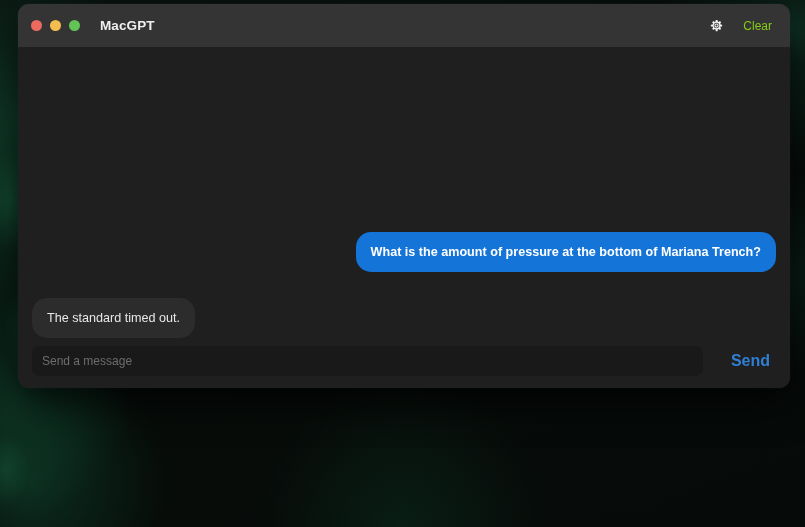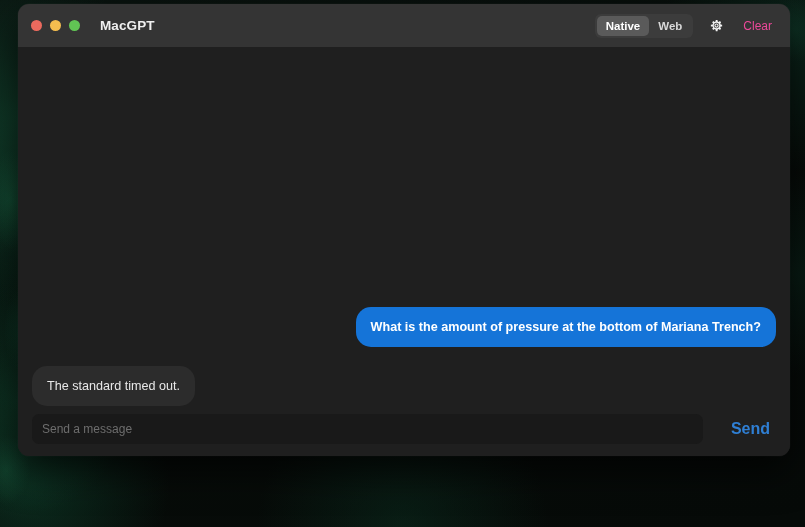--- a/index.html
+++ b/index.html
@@ -41,21 +41,21 @@
       radial-gradient(ellipse 34px 50px at 6px 470px, rgba(28,110,74,0.30), rgba(0,0,0,0) 70%),
       radial-gradient(ellipse 40px 46px at 795px 30px, rgba(22,90,64,0.28), rgba(0,0,0,0) 70%);
   }
 
   
   #window {
     position: absolute;
     left: 18px;
     top: 4px;
     width: 772px;
-    height: 452px;
+    height: 384px;
     background: #1f1f1f;
     border-radius: 11px;
     overflow: hidden;
     box-shadow: 0 14px 38px rgba(0,0,0,0.75), 0 0 0 0.5px rgba(255,255,255,0.05);
     display: flex;
     flex-direction: column;
   }
 
   
   #titlebar {
@@ -124,34 +124,34 @@
     height: 24px;
     display: flex;
     align-items: center;
     justify-content: center;
     margin-right: 6px;
   }
   #gear-button svg { display: block; }
 
   #clear-button {
     font-size: 12px;
-    color: #ec4899;
+    color: #84cc16;
     padding: 3px 6px;
     border-radius: 5px;
   }
 
   
   #chat {
     flex: 1 1 auto;
     background: #1f1f1f;
     padding: 14px 14px 4px 14px;
     display: flex;
     flex-direction: column;
     justify-content: flex-end;
-    gap: 19px;
+    gap: 26px;
     overflow: hidden;
   }
 
   .msg-row { display: flex; width: 100%; }
   .msg-row.user { justify-content: flex-end; }
   .msg-row.assistant { justify-content: flex-start; }
 
   .bubble {
     max-width: 672px;
     border-radius: 15px;
@@ -215,24 +215,20 @@
     <div class="traffic-lights">
       <span class="light close"></span>
       <span class="light minimize"></span>
       <span class="light zoom"></span>
     </div>
 
     <div id="app-title">MacGPT</div>
 
     <div id="titlebar-right">
 
-      <div class="segmented">
-        <div class="seg-item selected">Native</div>
-        <div class="seg-item">Web</div>
-      </div>
 
       <div id="gear-button">
         <span>
           <svg width="15" height="15" viewBox="0 0 24 24" fill="#f2f2f2">
             <path d="M12 8.6a3.4 3.4 0 1 0 0 6.8 3.4 3.4 0 0 0 0-6.8zm0 5a1.6 1.6 0 1 1 0-3.2 1.6 1.6 0 0 1 0 3.2z"></path>
             <path d="M21 13.4v-2.8l-2.35-.38a6.9 6.9 0 0 0-.62-1.5l1.4-1.93-1.98-1.98-1.93 1.4a6.9 6.9 0 0 0-1.5-.62L13.64 3h-2.8l-.38 2.59a6.9 6.9 0 0 0-1.5.62L7.03 4.81 5.05 6.79l1.4 1.93a6.9 6.9 0 0 0-.62 1.5L3 10.6v2.8l2.83.37c.14.53.35 1.03.62 1.5l-1.4 1.93 1.98 1.98 1.93-1.4c.47.27.97.48 1.5.62L10.84 21h2.8l.38-2.6c.53-.14 1.03-.35 1.5-.62l1.93 1.4 1.98-1.98-1.4-1.93c.27-.47.48-.97.62-1.5L21 13.4zm-9 2.95a4.35 4.35 0 1 1 0-8.7 4.35 4.35 0 0 1 0 8.7z"></path>
           </svg>
         </span>
       </div>
 

